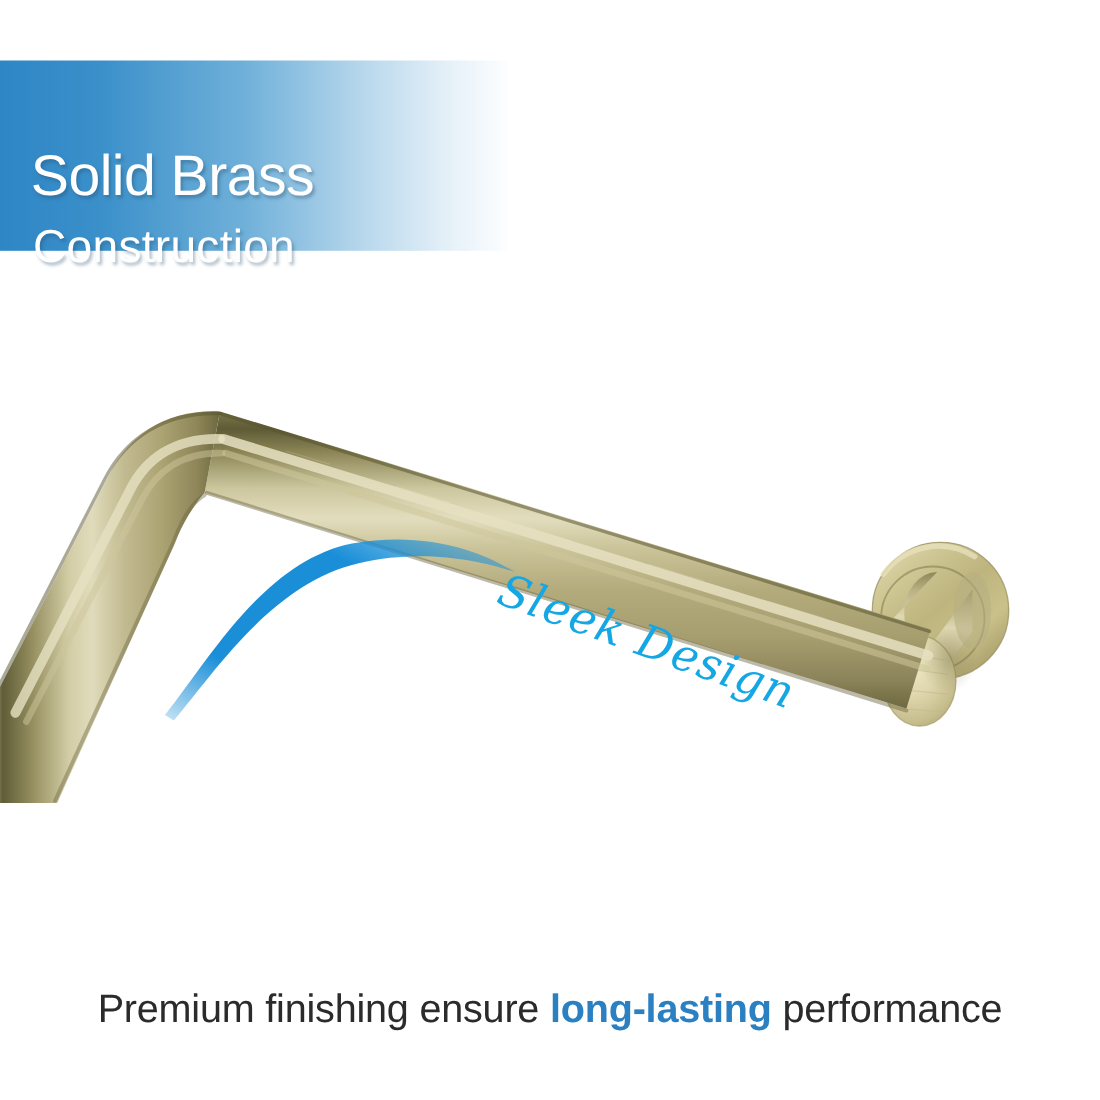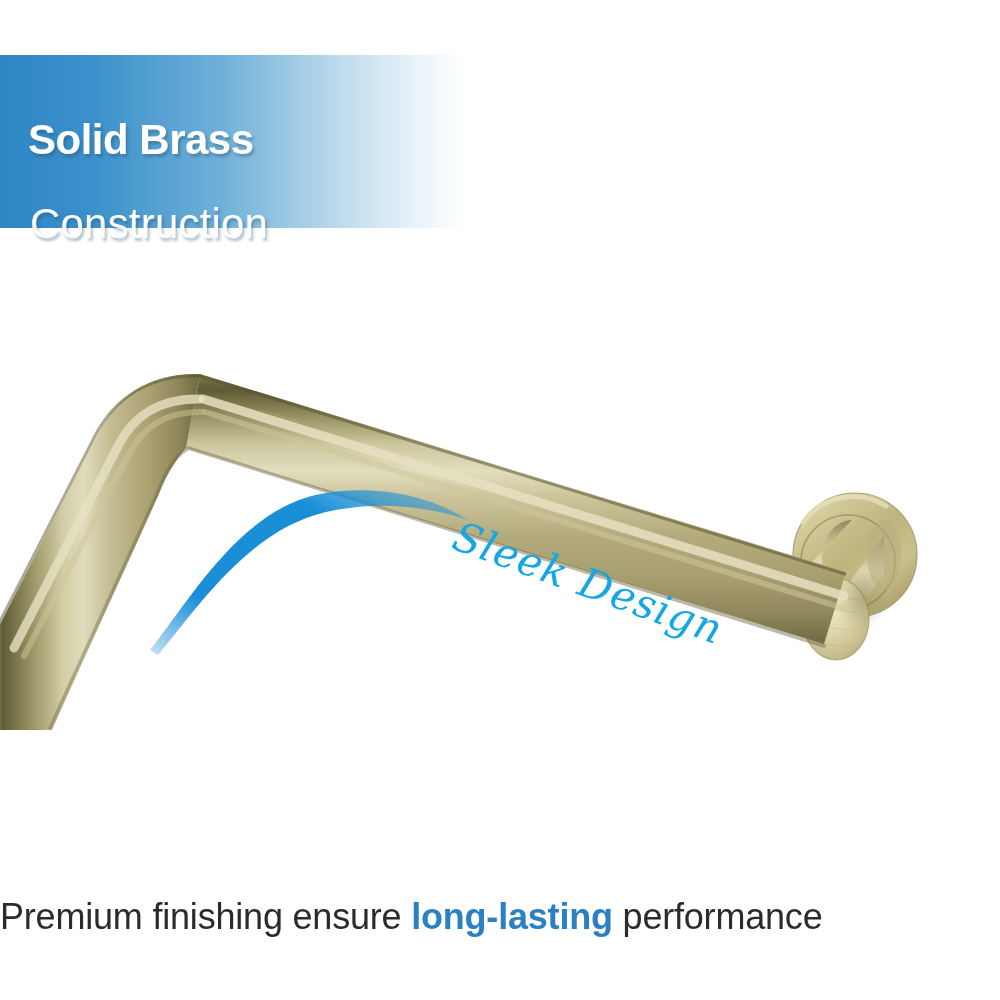--- a/index.html
+++ b/index.html
@@ -11,22 +11,22 @@
     position:relative;
   }
   #stage{position:absolute;inset:0;width:1000px;height:1000px;background:#fff;overflow:hidden;}
 
   
   #banner{
     position:absolute;left:0;top:55px;width:462px;height:173px;
     background:linear-gradient(to right,#2e86c5 0%,#3b90ca 20%,#6fb0d9 48%,#b9d8ec 72%,#e4f0f8 88%,#fdfeff 100%);
   }
   #banner-title{
-    position:absolute;left:28px;top:64px;
-    font-size:42px;font-weight:bold;color:#ffffff;letter-spacing:-0.5px;
+    position:absolute;left:28px;top:79px;
+    font-size:52px;font-weight:normal;color:#ffffff;letter-spacing:-0.5px;
     text-shadow:2px 3px 3px rgba(40,80,110,0.40);
     line-height:1;white-space:nowrap;
   }
   #banner-sub{
     position:absolute;left:30px;top:148px;
     font-size:42px;font-weight:400;color:#ffffff;letter-spacing:0.2px;
     text-shadow:2px 3px 3px rgba(40,80,110,0.38);
     line-height:1;white-space:nowrap;
   }
 
@@ -41,21 +41,21 @@
     font-family:"DejaVu Serif", serif;
     font-style:italic;font-size:41px;color:#14a7e4;
     white-space:nowrap;
     transform:rotate(20deg);transform-origin:left top;
     letter-spacing:1px;
   }
 
   
   #caption{
     position:absolute;left:0;top:896px;width:1000px;
-    text-align:left;font-size:36px;color:#2b2b2b;
+    text-align:center;font-size:36px;color:#2b2b2b;
     letter-spacing:-0.2px;white-space:nowrap;
   }
   #caption .hl{color:#2b80c2;font-weight:bold;}
 </style>
 </head>
 <body>
 
 <div id="stage">
 
   <div id="banner">

